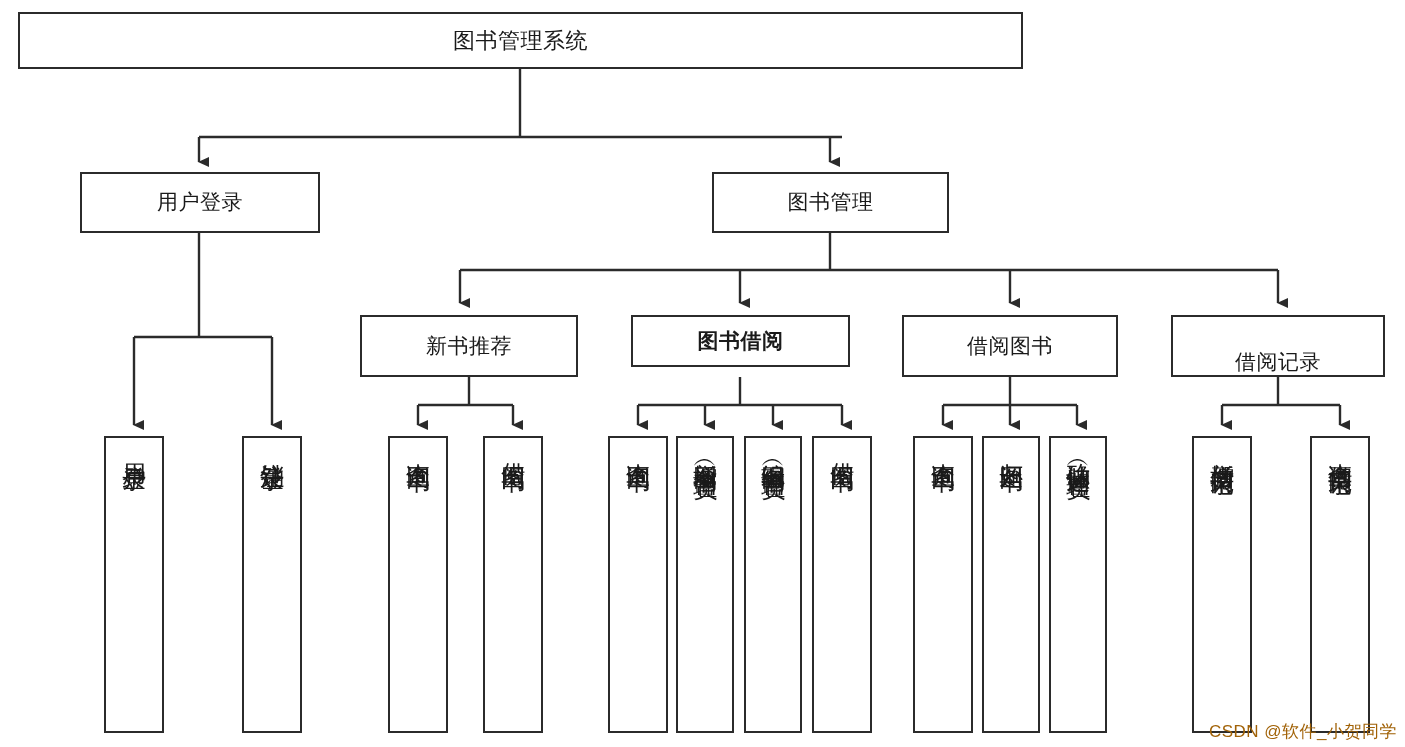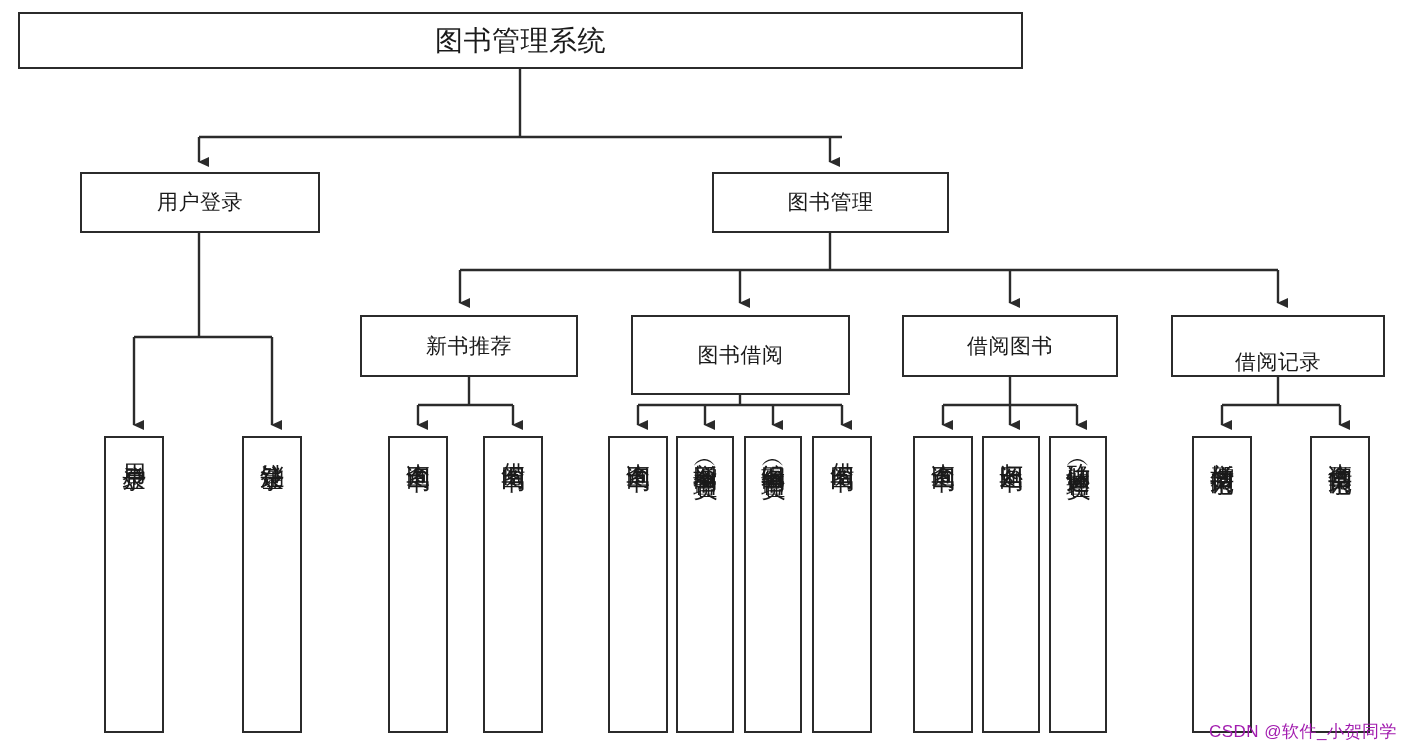--- a/index.html
+++ b/index.html
@@ -33,42 +33,42 @@
   .node .label{
     display:block;
     line-height:1.18;
     letter-spacing:0.5px;
   }
   
   .node.horiz .label{
     writing-mode:horizontal-tb;
     font-size:21px;
   }
-  .node.root .label{font-size:28px;}
+  .node.root .label{font-size:22px;}
   
   .node.vert{
     align-items:flex-start;
     justify-content:center;
     padding-top:6px;
   }
   .node.vert .label{
     writing-mode:vertical-rl;
     text-orientation:upright;
     font-size:24px;
     line-height:1.02;
     letter-spacing:2px;
     white-space:nowrap;
   }
   .node.vert.tall .label{font-size:24px;}
   .watermark{
     position:absolute;
     right:8px;
     bottom:4px;
     font-size:17px;
-    color:#a21caf;
+    color:#a16207;
     letter-spacing:0.5px;
     z-index:5;
     white-space:nowrap;
   }
 </style>
 </head>
 <body>
 
 <div id="diagram">
 
@@ -130,21 +130,21 @@
   <div class="node horiz" style="left:80px;top:172px;width:240px;height:61px;">
     <span class="label">用户登录</span>
   </div>
   <div class="node horiz" style="left:712px;top:172px;width:237px;height:61px;">
     <span class="label">图书管理</span>
   </div>
 
   <div class="node horiz" style="left:360px;top:315px;width:218px;height:62px;">
     <span class="label">新书推荐</span>
   </div>
-  <div class="node horiz" style="left:631px;top:315px;width:219px;height:80px;">
+  <div class="node horiz" style="left:631px;top:315px;width:219px;height:52px;font-weight:bold;">
     <span class="label">图书借阅</span>
   </div>
   <div class="node horiz" style="left:902px;top:315px;width:216px;height:62px;">
     <span class="label">借阅图书</span>
   </div>
   <div class="node horiz" style="left:1171px;top:315px;width:214px;height:62px;align-items:flex-end;">
     <span class="label">借阅记录</span>
   </div>
 
   <div class="node vert" style="left:104px;top:436px;width:60px;height:297px;">

